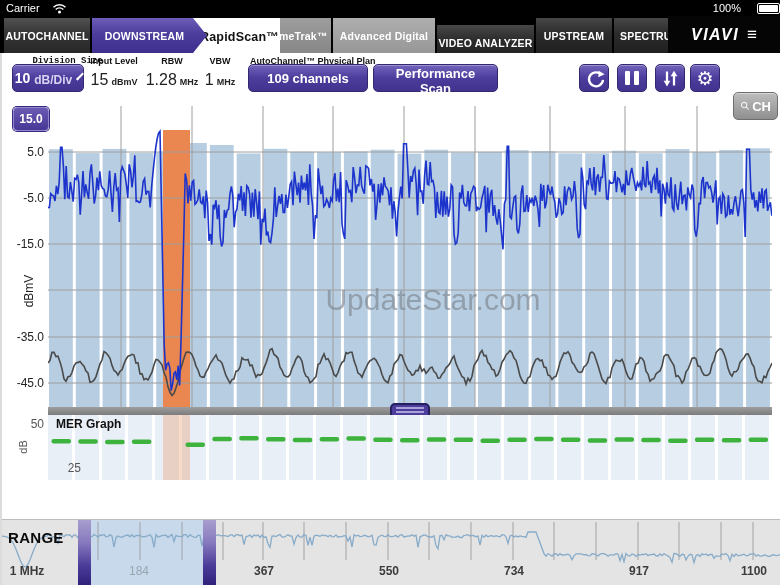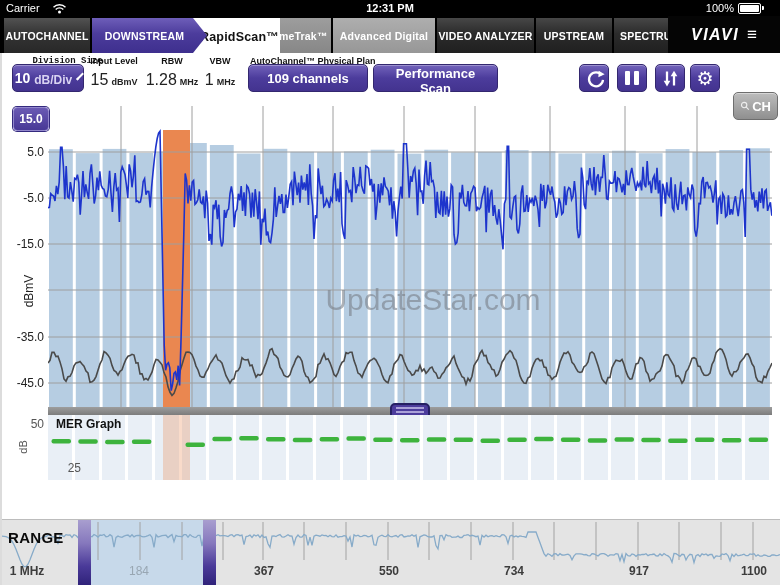--- a/index.html
+++ b/index.html
@@ -3,36 +3,36 @@
 <meta charset="utf-8">
 <style>
   html,body{margin:0;padding:0;background:#555;}
   .app{position:relative;width:780px;height:585px;background:#fff;overflow:hidden;
        font-family:"Liberation Sans",sans-serif;-webkit-font-smoothing:antialiased;}
   
   .statusbar{position:absolute;left:0;top:0;width:780px;height:16px;background:#000;color:#fff;
              font-size:11px;display:flex;align-items:center;}
   .sb-left{position:absolute;left:6px;display:flex;align-items:center;gap:12px;}
   .sb-time{position:absolute;left:0;width:100%;text-align:center;font-weight:bold;}
-  .sb-right{position:absolute;right:19px;display:flex;align-items:center;gap:4px;}
+  .sb-right{position:absolute;right:0;display:flex;align-items:center;gap:16px;}
   .batt{position:relative;width:21px;height:9px;border:1px solid #fff;border-radius:2px;}
   .batt-fill{position:absolute;inset:1px;background:#fff;border-radius:1px;}
   .batt:after{content:'';position:absolute;right:-4px;top:2px;width:2px;height:4px;background:#fff;border-radius:0 1px 1px 0;}
   
   .tabbar{position:absolute;left:0;top:16px;width:780px;height:37px;background:#000;}
   .tab{position:absolute;top:2px;height:35px;display:flex;align-items:center;justify-content:center;
        color:#fff;font-size:10.5px;font-weight:bold;letter-spacing:.2px;cursor:pointer;white-space:nowrap;overflow:hidden;}
   .tab-dark{background:linear-gradient(#474747,#2b2b2b 45%,#202020);}
   .tab-auto{left:4px;width:86px;background:linear-gradient(#525252,#343434 45%,#282828);}
   .tab-down{left:92px;width:105px;background:linear-gradient(#6e5eb9,#4c3c9c 45%,#3e2f8e);z-index:3;
             clip-path:polygon(0 0,calc(100% - 14px) 0,100% 50%,calc(100% - 14px) 100%,0 100%);padding-right:10px;}
   .tab-rapid{left:183px;width:81px;background:#fff;color:#111;font-size:12.5px;font-weight:600;z-index:2;height:37px;top:2px;padding-left:16px;}
   .tab-time{left:266px;width:65px;background:linear-gradient(#9d9d9d,#878787);}
   .tab-adv{left:333px;width:102px;background:linear-gradient(#aeaeae,#979797);}
-  .tab-video{left:437px;width:97px;}
+  .tab-video{left:437px;width:97px;margin-top:7px;}
   .tab-up{left:536px;width:76px;}
   .tab-spec{left:614px;width:53px;justify-content:flex-start;padding-left:6px;}
   .brandbox{position:absolute;left:668px;top:0px;width:112px;height:37px;background:#050505;display:flex;
             align-items:center;justify-content:center;gap:8px;cursor:pointer;}
   .viavi{color:#fff;font-weight:900;font-size:16px;letter-spacing:1.5px;font-style:italic;}
   .menu-ic{color:#fff;font-size:17px;font-weight:bold;}
   
   .toolbar{position:absolute;left:0;top:53px;width:780px;height:53px;background:#fff;}
   .flabel{position:absolute;top:3px;font-size:9px;font-weight:bold;color:#111;text-align:center;white-space:nowrap;}
   .fval{position:absolute;top:13px;height:28px;display:flex;align-items:center;justify-content:center;gap:3px;color:#222;}
@@ -86,21 +86,20 @@
 
   <div class="statusbar">
     <span class="sb-left">
       <span>Carrier</span>
       <svg width="15" height="11" viewBox="0 0 15 11">
         <path d="M1.5 4.2 a8.5 8.5 0 0 1 12 0" fill="none" stroke="#fff" stroke-width="1.4"></path>
         <path d="M3.7 6.4 a5.4 5.4 0 0 1 7.6 0" fill="none" stroke="#fff" stroke-width="1.4"></path>
         <circle cx="7.5" cy="9" r="1.5" fill="#fff"></circle>
       </svg>
     </span>
-    <span class="sb-time">12:31 PM</span>
     <span class="sb-right">
       <span>100%</span>
       <span class="batt">
           <span class="batt-fill"></span>
         </span>
     </span>
   </div>
 
   <div class="tabbar">
     <div class="tab tab-auto">AUTOCHANNEL</div>

